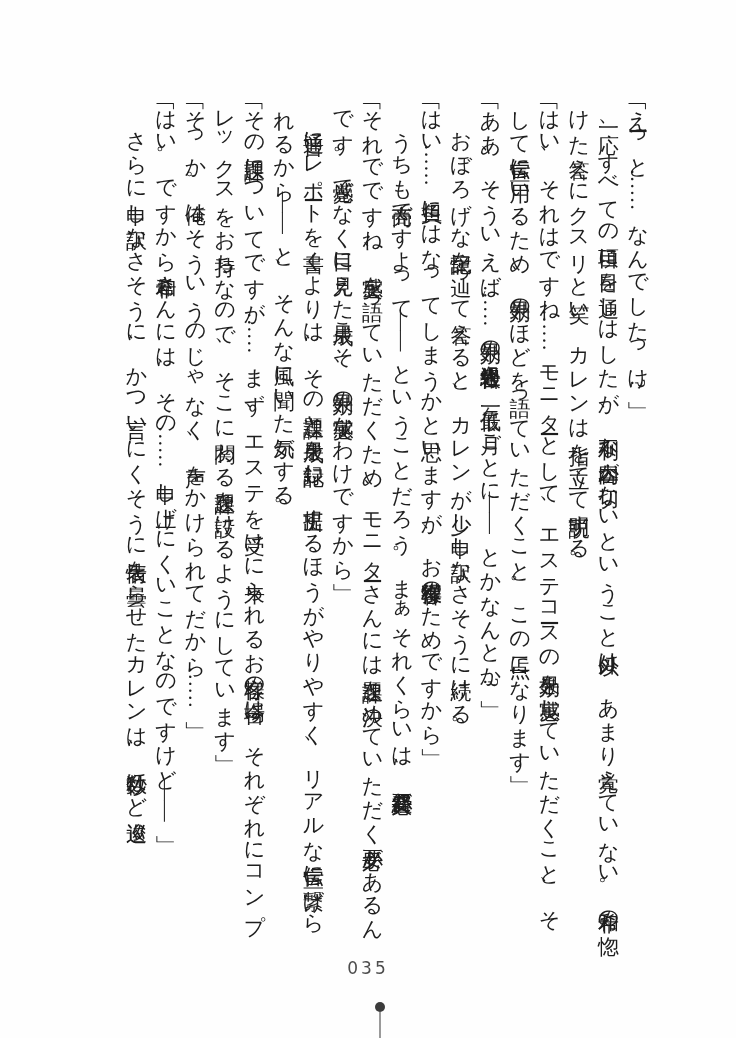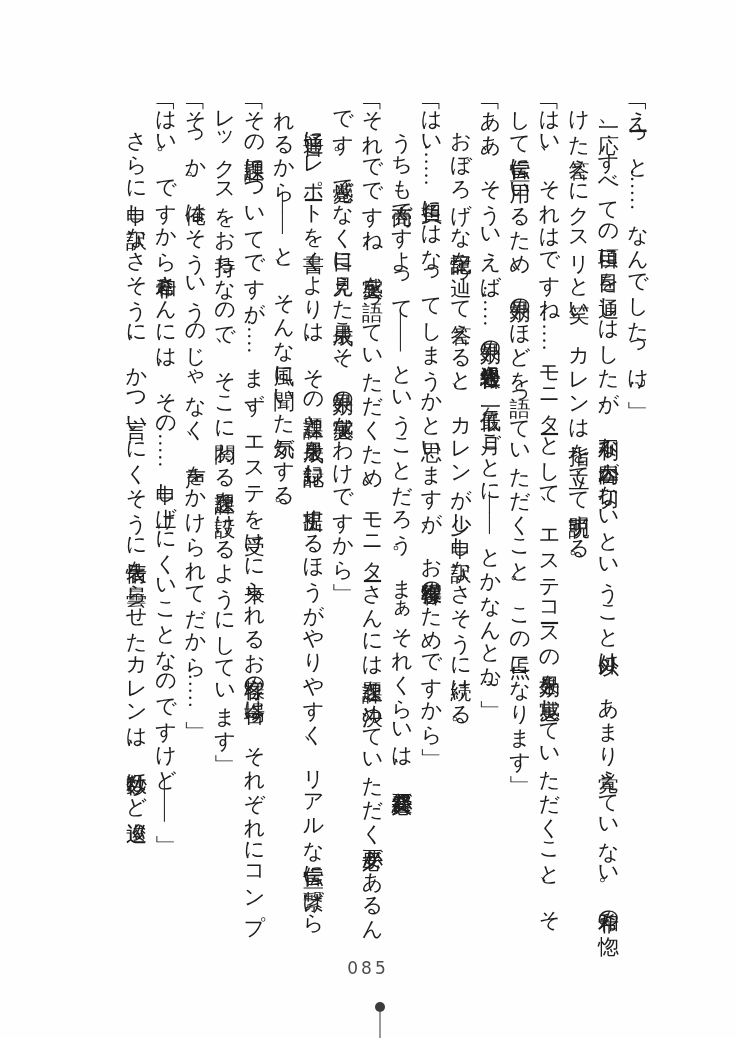--- a/index.html
+++ b/index.html
@@ -78,18 +78,18 @@
       <p>「はい……負担にはなってしまうかと思いますが、お客様獲得のためですから」</p>
       <p class="indent">うちも商売ですよって――ということだろう。まぁそれくらいは、必要経費だ。</p>
       <p>「それでですね、実感を語っていただくため、モニターさんには課題を決めていただく必要があるんです。感覚でなく目に見えた成果こそ、効果の実感なわけですから」</p>
       <p class="indent">普通にレポートを書くよりは、その課題と成果を記録し、提出するほうがやりやすく、リアルな宣伝に繋げられるから――と、そんな風に聞いた気がする。</p>
       <p>「その課題についてですが……まず、エステを受けに来られるお客様の場合は、それぞれにコンプレックスをお持ちなので、そこに関わる課題を設けるようにしています」</p>
       <p>「そっか。俺はそういうのじゃなく、声をかけられてだから……」</p>
       <p>「はい。ですから和希さんには、その……申し上げにくいことなのですけど――」</p>
       <p class="indent">さらに申し訳なさそうに、かつ言いにくそうに表情を曇らせたカレンは、数秒ほど逡巡</p>
     </div>
 
-  <div class="page-number">085</div>
+  <div class="page-number">035</div>
 
   <div class="marker-dot"></div>
   <div class="marker-line"></div>
 
 </div>
 
 </body></html>

